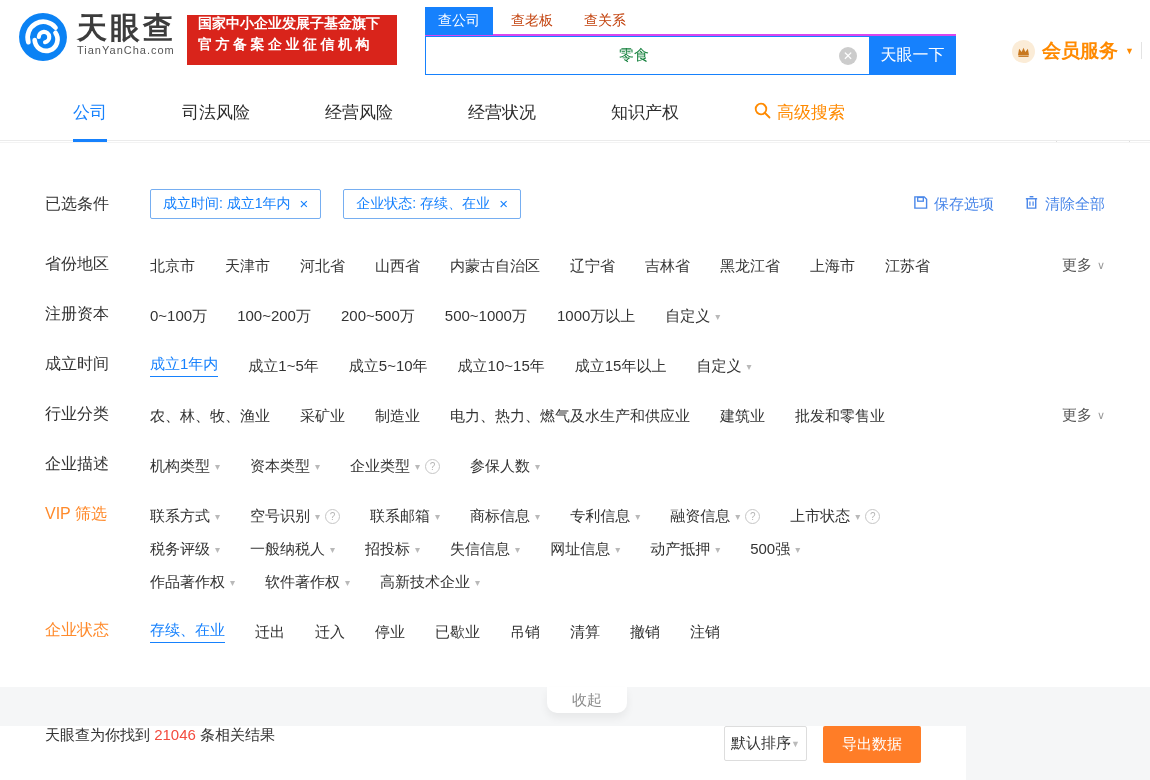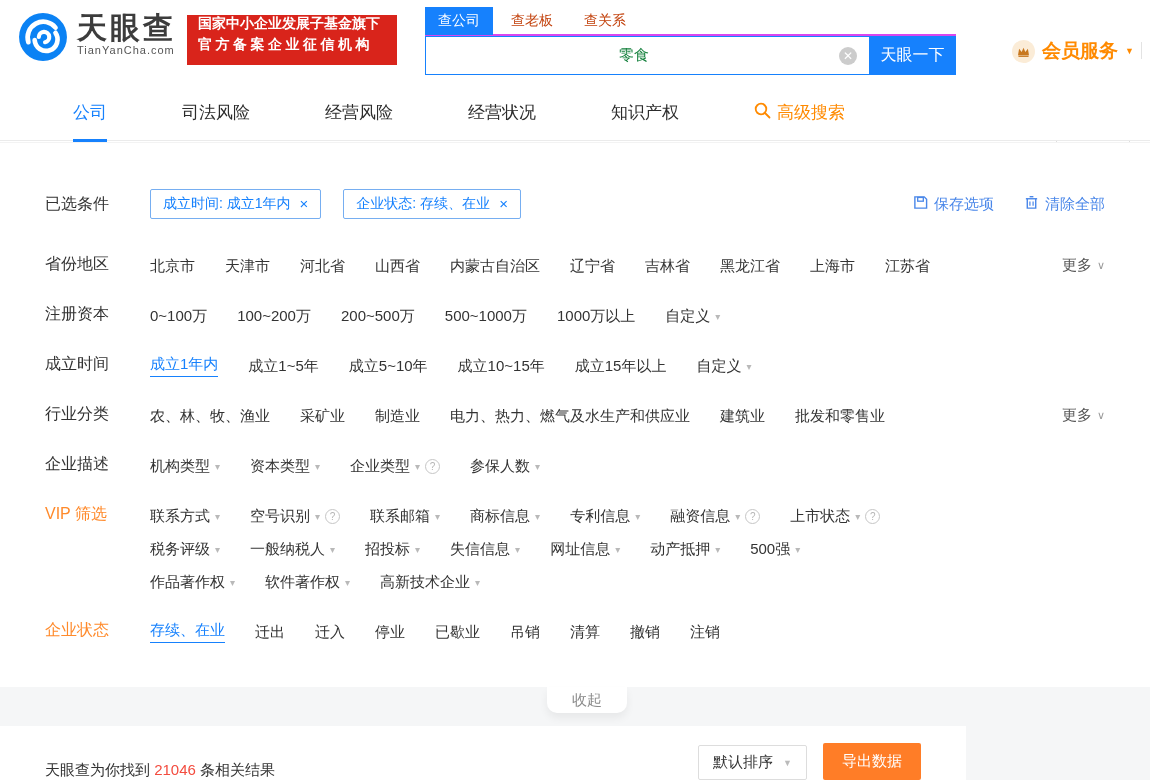--- a/index.html
+++ b/index.html
@@ -70,25 +70,25 @@
     display:inline-flex; align-items:center; justify-content:center; cursor:pointer; }
   .fmore { position:absolute; right:0; top:2px; display:flex; align-items:center; gap:5px; font-size:15px; color:#555; cursor:pointer; }
   .morecaret { font-size:11px; color:#999; }
 
   
   .gray-area { position:absolute; top:687px; left:0; width:1150px; height:93px; background:#f5f6f7; }
   .collapse-tab { position:absolute; top:687px; left:547px; width:80px; height:26px; background:#fff;
     border-radius:0 0 10px 10px; box-shadow:0 5px 8px rgba(0,0,0,.06); display:flex; align-items:center; justify-content:center;
     color:#8a8a8a; font-size:15px; cursor:pointer; z-index:2; }
   .results { position:absolute; top:726px; left:0; width:966px; height:54px; background:#fff;
-    display:flex; align-items:flex-end; padding:0 45px; }
+    display:flex; align-items:flex-start; padding:0 45px; }
   .res-text { font-size:15px; color:#333; }
   .res-count { color:#f34c3f; }
-  .sort-btn { margin-left:auto; display:flex; align-items:center; gap:10px; border:1px solid #ddd; border-radius:2px;
-    background:#fff; padding:7px 14px; font-size:15px; color:#333; cursor:pointer; font-family:inherit; }
+  .sort-btn { margin-left:auto; display:flex; align-items:center; border:1px solid #ddd; border-radius:2px;
+    background:#fff; padding:7px 6px; font-size:15px; color:#333; cursor:pointer; font-family:inherit; }
   .sort-caret { font-size:9px; color:#bbb; }
   .export-btn { margin-left:16px; background:#ff7d27; color:#fff; border:none; border-radius:2px;
     padding:9px 19px; font-size:15px; cursor:pointer; font-family:inherit; }
 </style>
 </head>
 <body>
 
 <div class="header">
   <div class="logo">
     <span>

